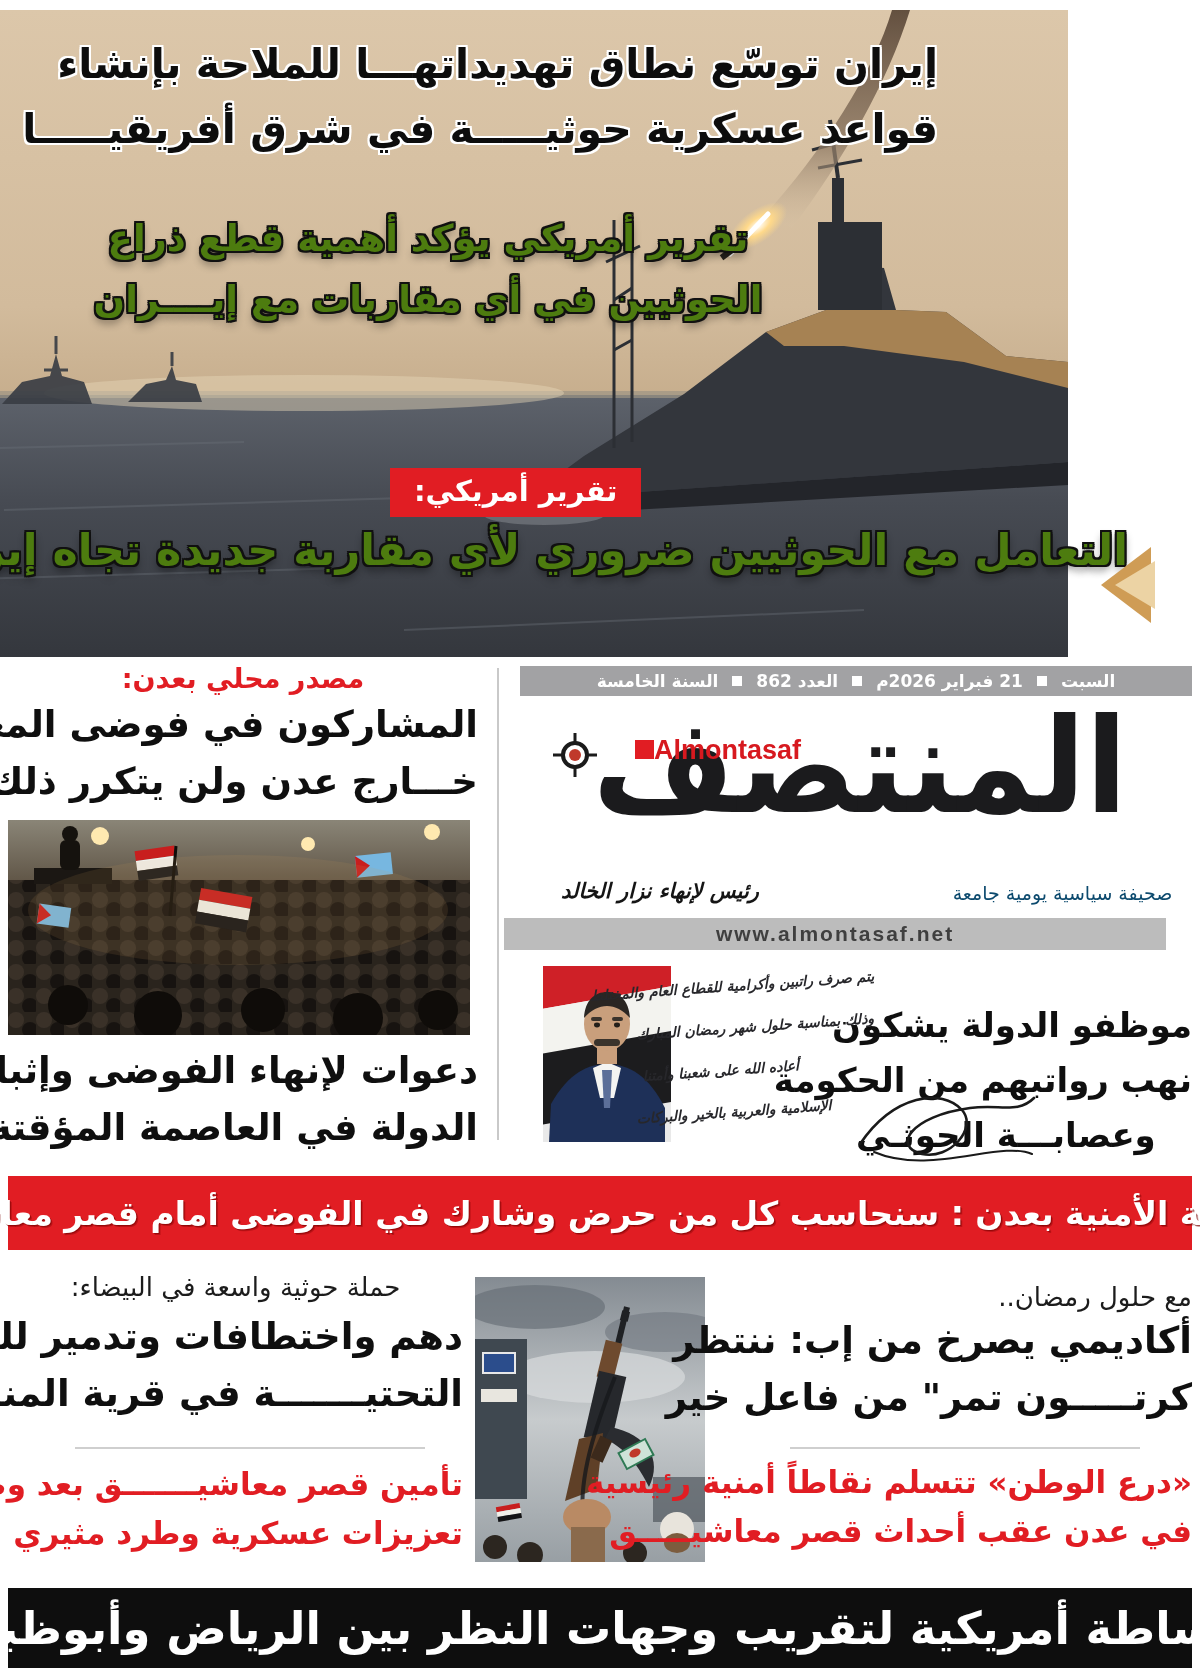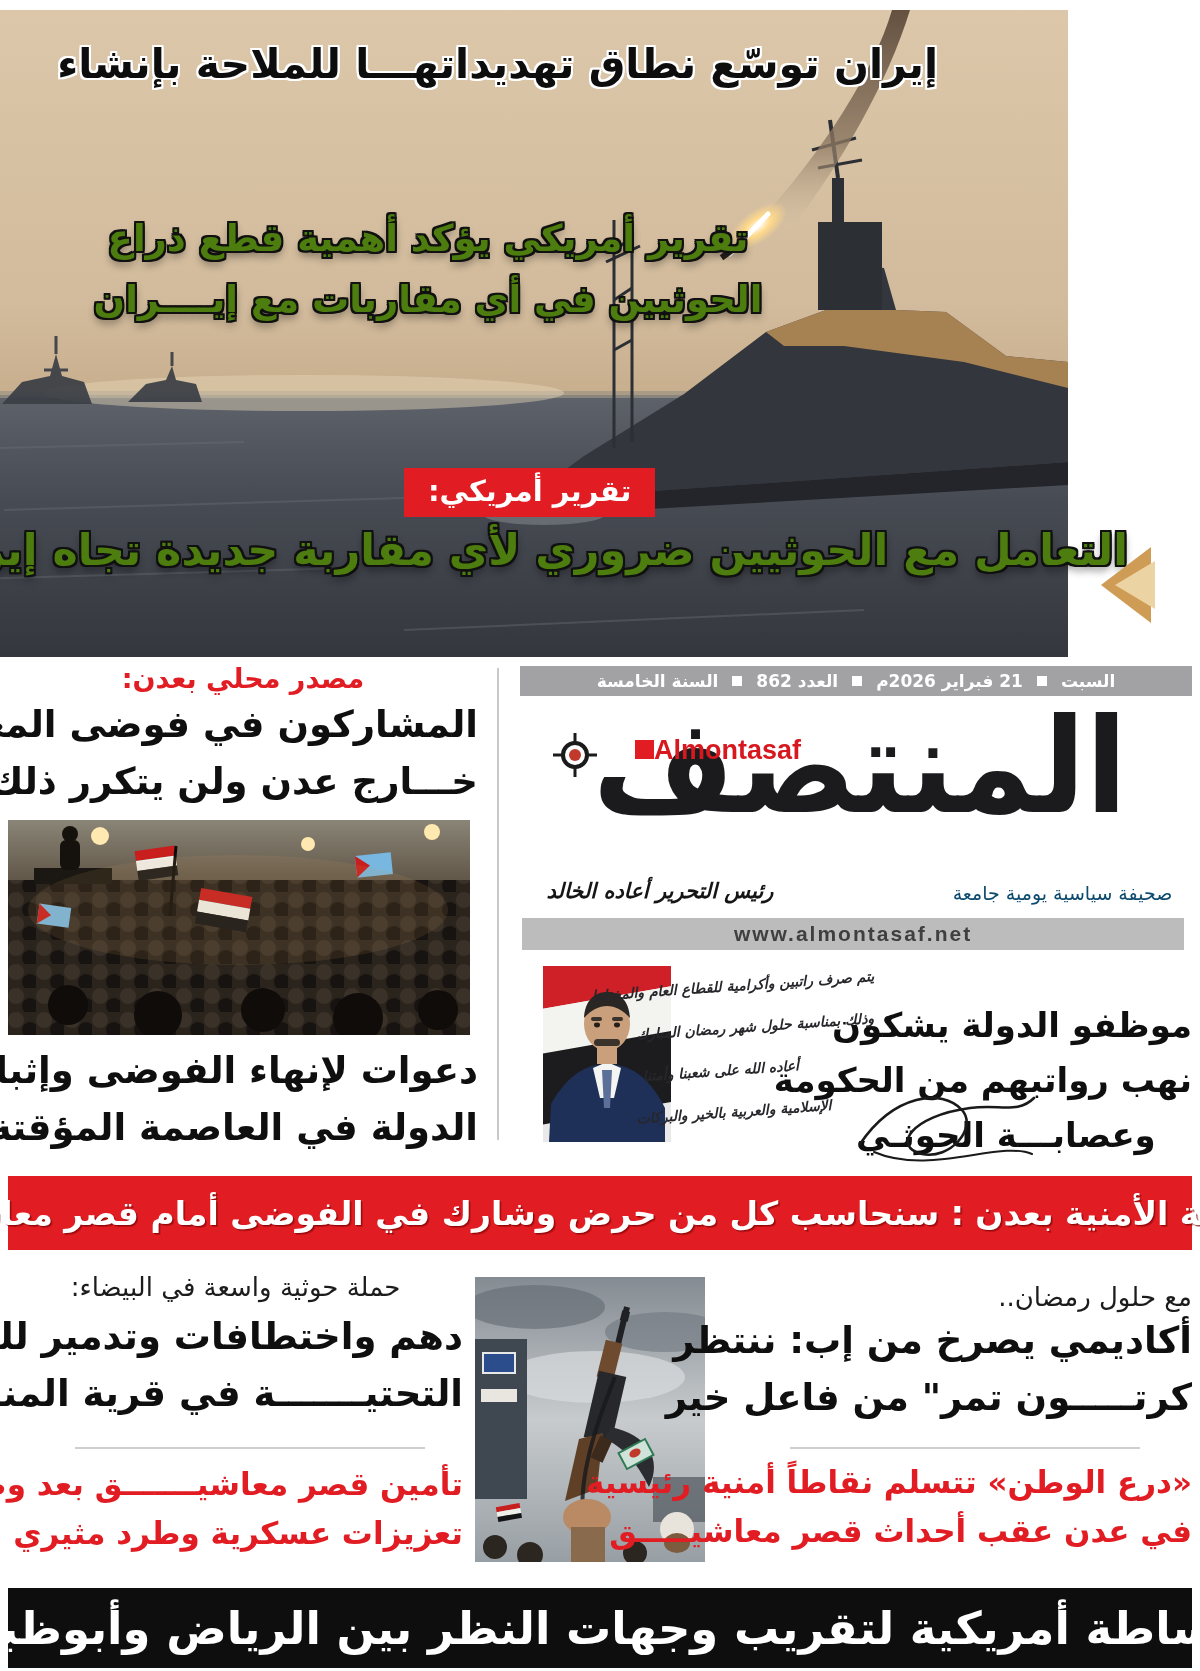--- a/index.html
+++ b/index.html
@@ -13,21 +13,21 @@
   .outline-white{color:#0d0d0d;font-weight:bold;
     text-shadow:2px 0 0 #fff,-2px 0 0 #fff,0 2px 0 #fff,0 -2px 0 #fff,
                 2px 2px 0 #fff,-2px -2px 0 #fff,2px -2px 0 #fff,-2px 2px 0 #fff;}
   .outline-black{color:#4d7c0f;font-weight:bold;
     text-shadow:2px 0 0 #111,-2px 0 0 #111,0 2px 0 #111,0 -2px 0 #111,
                 2px 2px 0 #111,-2px -2px 0 #111,2px -2px 0 #111,-2px 2px 0 #111,0 5px 8px rgba(0,0,0,.45);}
   .hero-top{font-size:41px;line-height:65px;}
   .hero-mid{font-size:37px;line-height:61px;}
   .hero-main{font-size:43px;line-height:56px;}
   .red-tag{background:#e11d23;color:#fff;font-weight:bold;font-size:29px;
-           padding:6px 24px 9px;display:inline-block;margin-left:14px;}
+           padding:6px 24px 9px;display:inline-block;}
 
   .datebar{background:#a2a2a4;color:#fff;font-size:17px;font-weight:bold;
            display:flex;align-items:center;justify-content:center;gap:14px;}
   .sqsep{width:10px;height:10px;background:#fff;display:inline-block;}
 
   .logo-ar{font-weight:bold;color:#1b1b1d;font-size:122px;line-height:150px;transform:scaleY(1.08);}
   .almontasaf{color:#d7191f;font-weight:bold;font-size:27px;font-family:"Liberation Sans",sans-serif;}
   .redsq{width:19px;height:19px;background:#e11d23;display:inline-block;margin-left:10px;}
   .editor-line{font-family:"DejaVu Serif",serif;font-style:italic;font-weight:bold;
                font-size:21px;color:#151515;}
@@ -124,20 +124,21 @@
         <line x1="40" y1="440" x2="360" y2="432"></line>
         <line x1="120" y1="500" x2="520" y2="488"></line>
         <line x1="60" y1="570" x2="460" y2="558"></line>
         <line x1="520" y1="620" x2="980" y2="600"></line>
       </g>
     </svg>
 
     
     <div class="abs center" style="left:50px;top:22px;width:880px;">
       <div class="hero-top outline-white nowrap">إيران توسّع نطاق تهديداتهـــا للملاحة بإنشاء</div>
+      <div class="hero-top outline-white nowrap">قواعد عسكرية حوثيـــــة في شرق أفريقيـــــا</div>
     </div>
 
     
     <div class="abs center" style="left:75px;top:198px;width:690px;">
       <div class="hero-mid outline-black nowrap">تقرير أمريكي يؤكد أهمية قطع ذراع</div>
       <div class="hero-mid outline-black nowrap">الحوثيين في أي مقاربات مع إيــــران</div>
     </div>
 
     
     <div class="abs" style="left:382px;top:458px;">
@@ -177,23 +178,23 @@
     <line x1="22" y1="0" x2="22" y2="10" stroke="#1b1b1b" stroke-width="3"></line>
     <line x1="22" y1="34" x2="22" y2="44" stroke="#1b1b1b" stroke-width="3"></line>
     <line x1="0" y1="22" x2="10" y2="22" stroke="#1b1b1b" stroke-width="3"></line>
     <line x1="34" y1="22" x2="44" y2="22" stroke="#1b1b1b" stroke-width="3"></line>
   </svg>
 
   <div class="abs" style="left:625px;top:735px;white-space:nowrap;direction:ltr;">
     <span class="redsq"></span><span class="almontasaf">Almontasaf</span>
   </div>
 
-  <div class="abs center editor-line nowrap" style="left:525px;top:878px;width:270px;">رئيس التحرير أعاده الخالد</div>
+  <div class="abs center editor-line nowrap" style="left:525px;top:878px;width:270px;">رئيس لإنهاء نزار الخالد</div>
   <div class="abs center tagline nowrap" style="left:935px;top:882px;width:255px;">صحيفة سياسية يومية جامعة</div>
-  <div class="abs urlbar" style="left:522px;top:918px;width:662px;height:32px;text-align:right;">
+  <div class="abs urlbar" style="left:504px;top:918px;width:662px;height:32px;text-align:right;">
     <span style="letter-spacing:2px;">www.almontasaf.net</span>
   </div>
 
   <div class="abs center kicker-red nowrap" style="left:8px;top:663px;width:470px;">مصدر محلي بعدن:</div>
   <div class="abs center" style="left:8px;top:696px;width:470px;">
     <div class="headline nowrap">المشاركون في فوضى المعاشيـــــق من</div>
     <div class="headline nowrap">خـــارج عدن ولن يتكرر ذلك بعد اليوم</div>
   </div>
 
   <svg class="abs" style="left:8px;top:820px;" width="462" height="215" viewBox="0 0 462 215">

